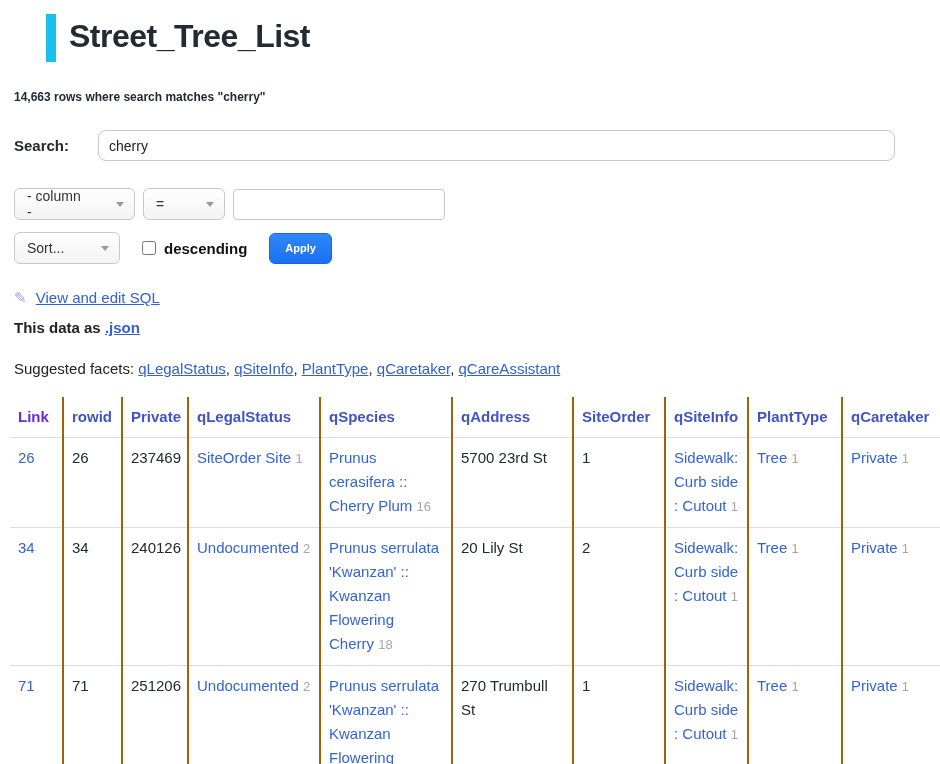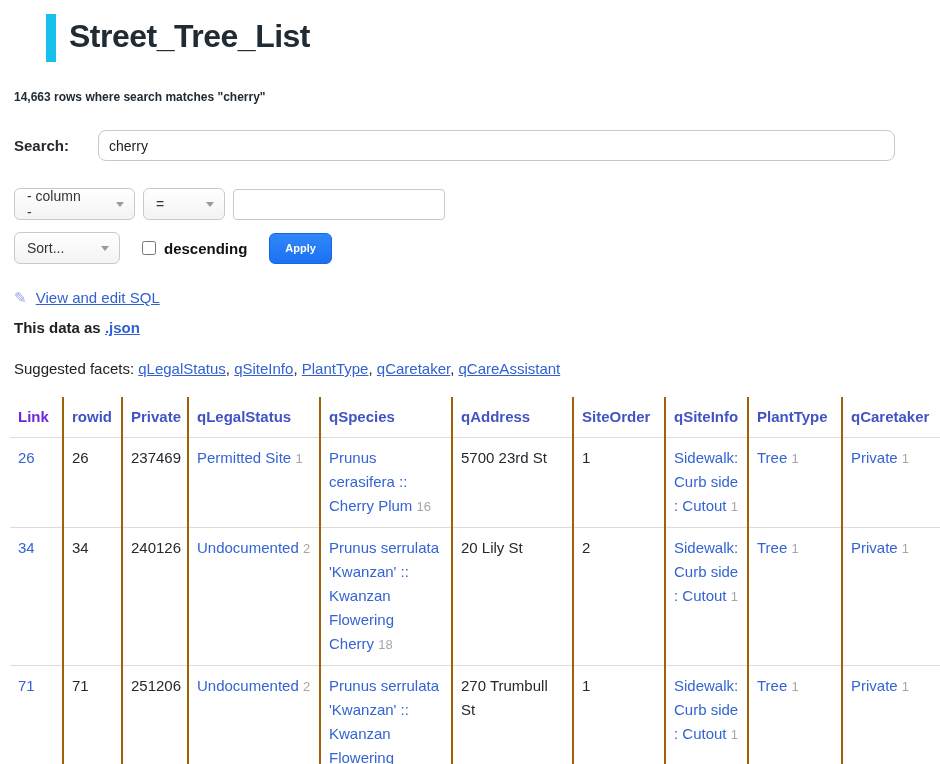--- a/index.html
+++ b/index.html
@@ -155,21 +155,21 @@
       <th class="col-7"><span class="hdr-link">qSiteInfo</span></th>
       <th class="col-8"><span class="hdr-link">PlantType</span></th>
       <th class="col-9"><span class="hdr-link">qCaretaker</span></th>
     </tr>
   </thead>
   <tbody>
     <tr>
       <td><span class="cell-link">26</span></td>
       <td>26</td>
       <td>237469</td>
-      <td><span class="cell-link">Permitted Site</span> <span class="count-badge">1</span></td>
+      <td><span class="cell-link">SiteOrder Site</span> <span class="count-badge">1</span></td>
       <td><span class="cell-link">Prunus cerasifera :: Cherry Plum</span> <span class="count-badge">16</span></td>
       <td>5700 23rd St</td>
       <td>1</td>
       <td><span class="cell-link">Sidewalk: Curb side : Cutout</span> <span class="count-badge">1</span></td>
       <td><span class="cell-link">Tree</span> <span class="count-badge">1</span></td>
       <td><span class="cell-link">Private</span> <span class="count-badge">1</span></td>
     </tr>
     <tr>
       <td><span class="cell-link">34</span></td>
       <td>34</td>

